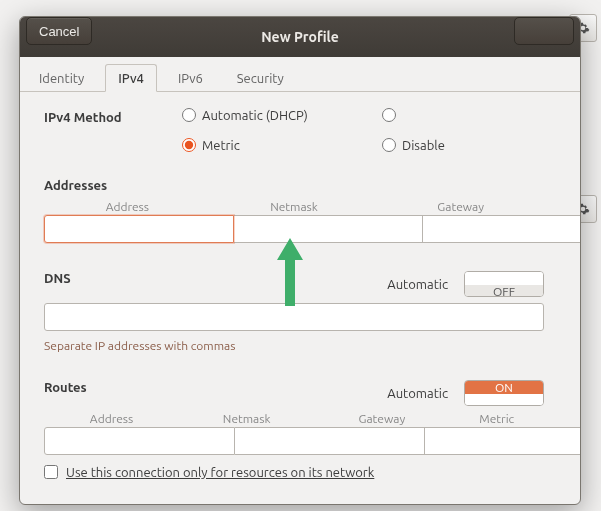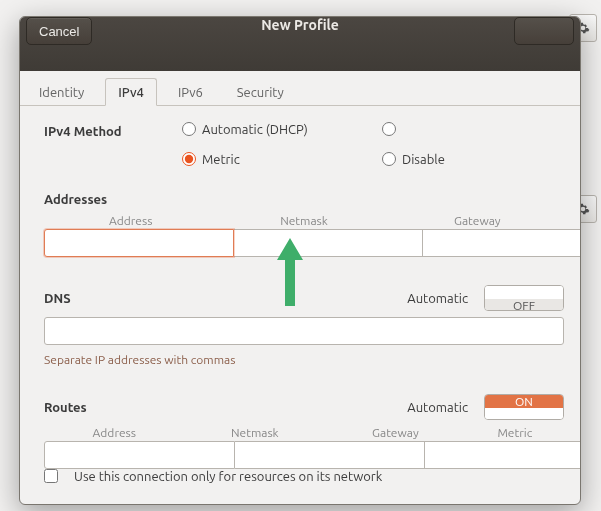--- a/index.html
+++ b/index.html
@@ -28,25 +28,25 @@
     position: absolute;
     left: 19px; top: 16px;
     width: 562px; height: 489px;
     background: #f2f1f0;
     border: 1px solid #7a766f;
     border-radius: 6px;
     box-shadow: 0 8px 30px rgba(0,0,0,.35);
     overflow: hidden;
   }
   .titlebar {
-    height: 54px;
+    height: 40px;
     background: linear-gradient(#4b4641,#3f3b36);
     display: flex;
-    align-items: flex-start;
-    padding: 0 6px;
+    align-items: flex-end;
+    padding: 12px 6px;
     position: relative;
   }
   .cancel-btn {
     background: linear-gradient(#55504a,#463f39);
     border: 1px solid #2e2a25;
     border-radius: 5px;
     color: #eceae7;
     height: 28px;
     padding: 0 12px;
     font-size: 13px;
@@ -86,21 +86,21 @@
     background: transparent;
   }
   .tab.active {
     background: #f2f1f0;
     border-color: #c7c3bd;
     color: #3c3c3c;
     font-weight: 500;
     border-bottom: 1px solid #f2f1f0;
   }
   .content {
-    padding: 16px 16px 8px 24px;
+    padding: 16px 36px 8px 24px;
     height: calc(100% - 40px - 34px);
     overflow-y: auto;
   }
   .row-method { display:flex; align-items:flex-start; }
   .method-label { font-weight:bold; width:138px; color:#3c3c3c; padding-top:2px;}
   .radios { display:grid; grid-template-columns: 200px auto; row-gap:16px; }
   .radio-opt { display:flex; align-items:center; gap:6px; color:#3c3c3c;}
   input[type=radio] { accent-color:#e95420; width:14px; height:14px; }
   .section-title { font-weight:bold; margin-top:26px; margin-bottom:8px; color:#3c3c3c;}
   .addr-header, .routes-header { display:flex; color:#888; font-size:12px; }
@@ -110,21 +110,21 @@
     flex:1; height:28px;
     border:1px solid #b8b4ae;
     background:#fff;
     padding:0 6px;
     font-size:13px;
   }
   .addr-row input:first-child { border-radius:3px 0 0 3px; }
   .addr-row input:nth-child(3) { border-radius:0 3px 3px 0; }
   .addr-row input + input { border-left:none; }
   .addr-row input.focused { border:1px solid #e07c54; box-shadow:0 0 0 1px rgba(233,84,32,.25); position:relative; z-index:1;}
-  .dns-row, .routes-row { display:flex; align-items:center; justify-content:space-between; margin-top:28px;}
+  .dns-row, .routes-row { display:flex; align-items:flex-start; justify-content:space-between; margin-top:28px;}
   .auto-group { display:flex; align-items:center; gap:16px; }
   .toggle {
     width:80px; height:26px;
     border:1px solid #b0aca6;
     border-radius:4px;
     display:flex; overflow:hidden;
     cursor:pointer;
     font-size:12px;
     background:#fff;
     flex-direction:column;
@@ -137,21 +137,21 @@
   .wide-input { width:100%; height:28px; border:1px solid #b8b4ae; border-radius:3px; background:#fff; margin-top:6px; padding:0 6px;}
   .hint { color:#8b5e4a; font-size:12px; margin-top:8px;}
   .routes-grid-header { display:flex; color:#888; font-size:12px; margin-top:6px;}
   .routes-grid-header div { flex:1; text-align:center; }
   .routes-grid-header div:last-child { flex:.7; }
   .routes-row-inputs { display:flex; align-items:center; margin-top:2px;}
   .routes-row-inputs input { flex:1; height:28px; border:1px solid #b8b4ae; background:#fff; padding:0 6px;}
   .routes-row-inputs input + input { border-left:none;}
   .routes-row-inputs input:first-child { border-radius:3px 0 0 3px;}
   .routes-row-inputs input:last-of-type { border-radius:0 3px 3px 0; flex:.7;}
-  .chk-row { display:flex; align-items:center; gap:16px; color:#3c3c3c;}
+  .chk-row { display:flex; align-items:center; gap:8px; margin-top:10px; color:#3c3c3c;text-decoration:underline;}
   input[type=checkbox]{ width:14px; height:14px; accent-color:#e95420;}
   .arrow-annot {
     position:absolute;
     left:275px; top:238px;
     pointer-events:none;
   }
 </style>
 </head>
 <body>
 

